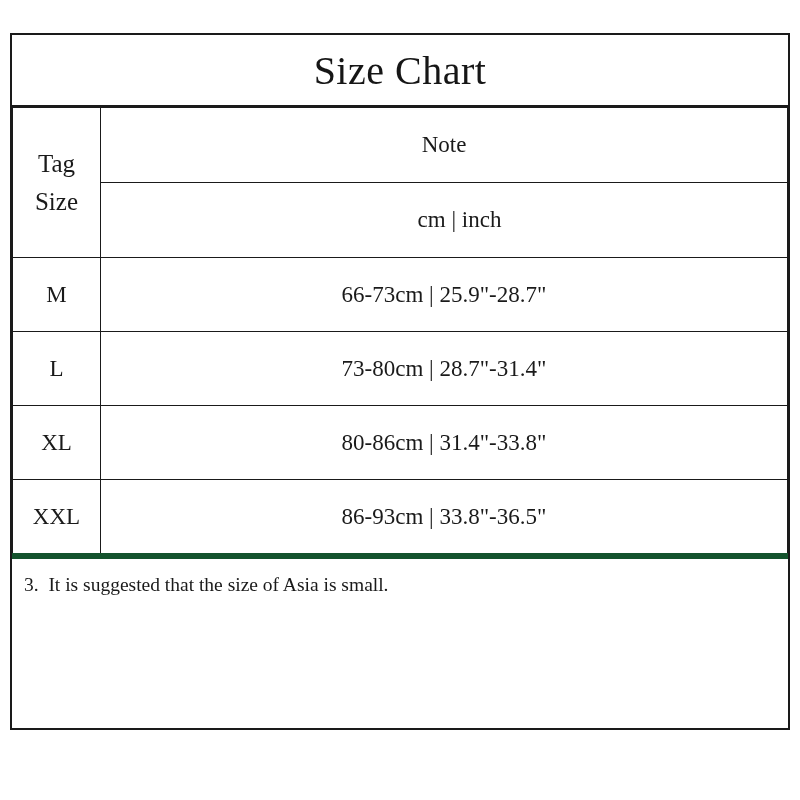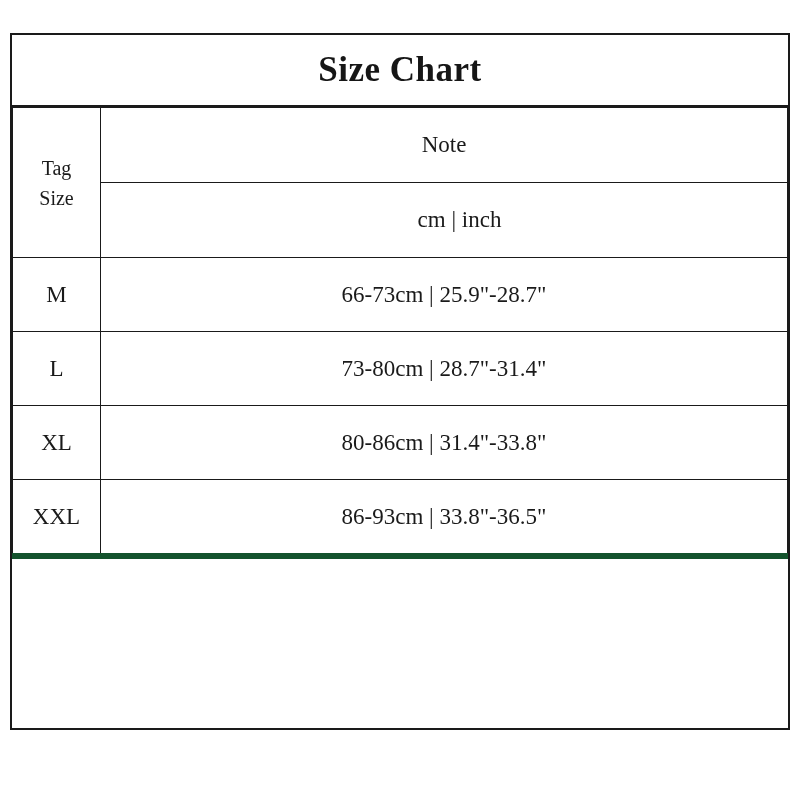--- a/index.html
+++ b/index.html
@@ -32,22 +32,22 @@
   }
   .title-row {
     height: 72px;
     border-bottom: 2px solid #1a1a1a;
     display: flex;
     align-items: center;
     justify-content: center;
     box-sizing: border-box;
   }
   .title-text {
-    font-size: 35px;
-    font-weight: bold;
+    font-size: 40px;
+    font-weight: normal;
     letter-spacing: 0.5px;
     color: #161616;
   }
   table.size-table {
     width: 100%;
     border-collapse: collapse;
     table-layout: fixed;
   }
   table.size-table col.c1 { width: 88px; }
   table.size-table col.c2 { width: auto; }
@@ -62,21 +62,21 @@
   table.size-table tr.head-row-2 td { height: 72px; padding-left: 32px; }
   table.size-table tr.data-row td { height: 71px; }
   td.tag-cell {
     border-left: none;
     font-weight: normal;
     line-height: 1.5;
   }
   td.tag-cell .tag-l1,
   td.tag-cell .tag-l2 {
     display: block;
-    font-size: 20px;
+    font-size: 25px;
   }
   td.unit-cell, td.waist-cell {
     border-right: none;
   }
   td.waist-cell {
     border-top: none;
     font-size: 25px;
   }
   td.unit-cell {
     font-size: 23px;
@@ -145,16 +145,17 @@
           <td class="size-value">80-86cm | 31.4"-33.8"</td>
         </tr>
         <tr class="data-row last-data">
           <td class="size-label">XXL</td>
           <td class="size-value">86-93cm | 33.8"-36.5"</td>
         </tr>
       </tbody>
     </table>
 
     <div class="notes">
+      <p class="note-line">3.  It is suggested that the size of Asia is small.</p>
     </div>
 
   </div>
 </div>
 
 </body></html>

